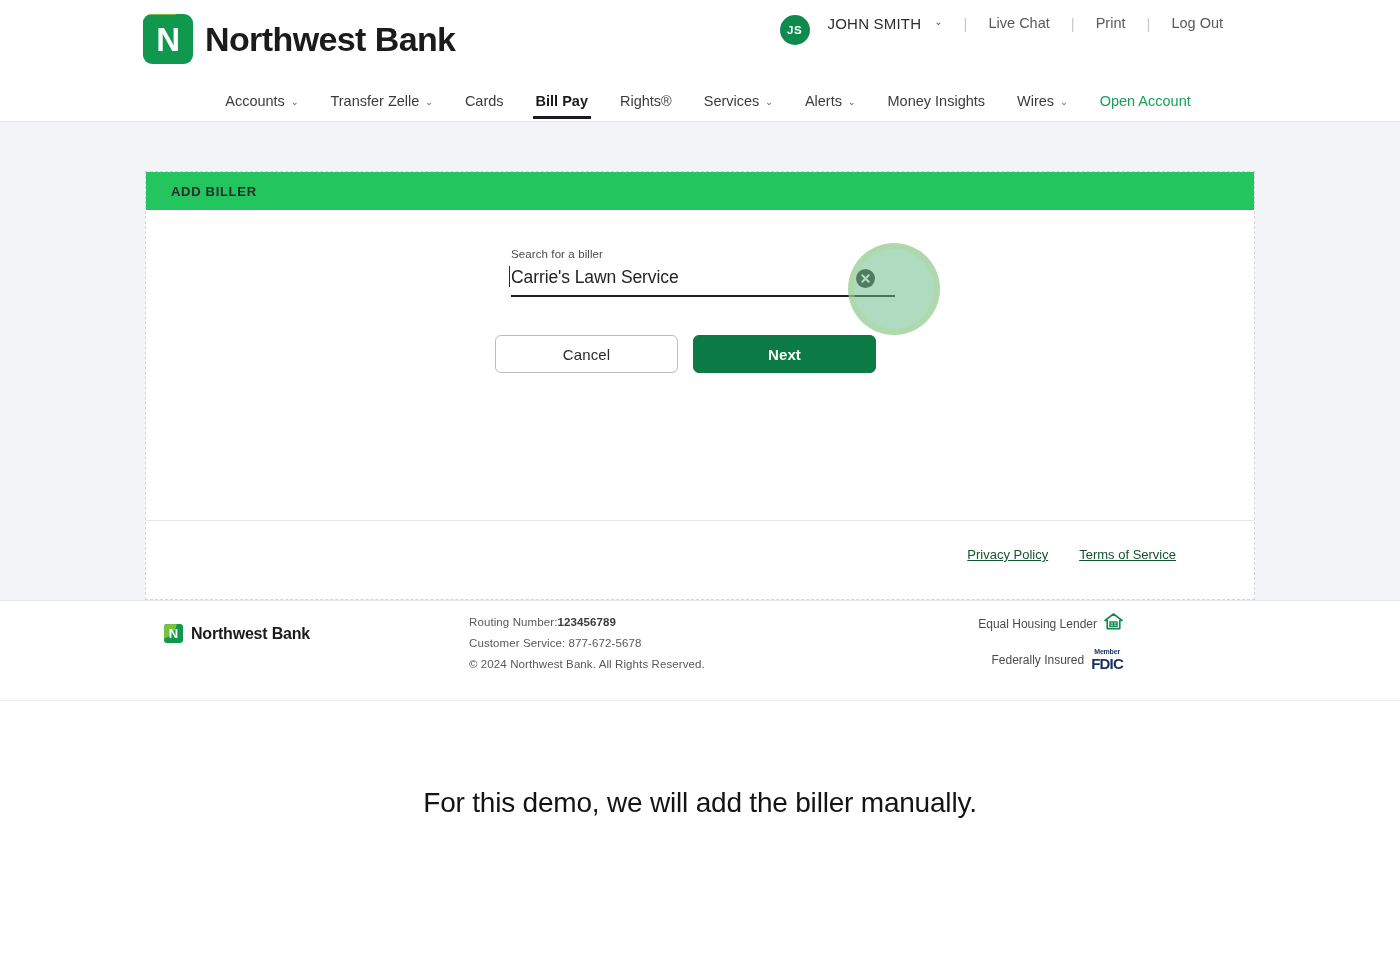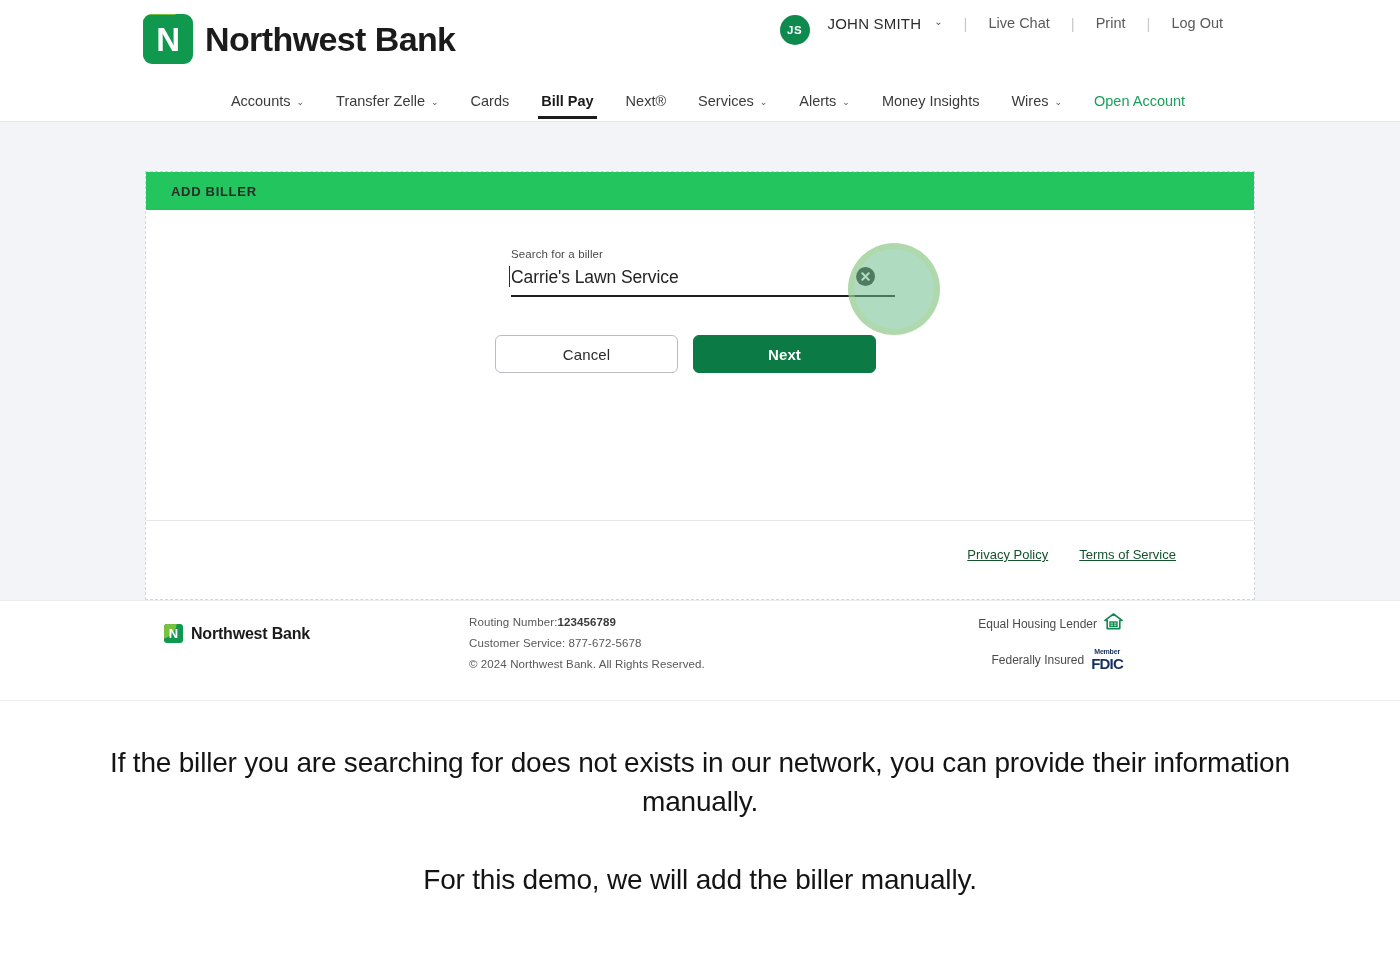--- a/index.html
+++ b/index.html
@@ -241,21 +241,21 @@
     color: #4a4a4a;
     margin-bottom: 7px;
     letter-spacing: 0.1px;
   }
 
   .field-line {
     position: relative;
     border-bottom: 2px solid #1d1d1d;
     padding-bottom: 7px;
     display: flex;
-    align-items: flex-start;
+    align-items: flex-end;
   }
 
   .field-value {
     font-size: 17.5px;
     color: #232323;
     letter-spacing: -0.1px;
     flex: 1;
     position: relative;
   }
   .field-value::before {
@@ -513,21 +513,21 @@
         <span>Transfer Zelle</span>
         <span class="nav-caret">⌄</span>
       </div>
       <div class="nav-item">
         <span>Cards</span>
       </div>
       <div class="nav-item active">
         <span>Bill Pay</span>
       </div>
       <div class="nav-item">
-        <span>Next®</span>
+        <span>Rights®</span>
       </div>
       <div class="nav-item">
         <span>Services</span>
         <span class="nav-caret">⌄</span>
       </div>
       <div class="nav-item">
         <span>Alerts</span>
         <span class="nav-caret">⌄</span>
       </div>
       <div class="nav-item">
@@ -616,15 +616,14 @@
           <span class="member">Member</span>
           <span class="fdic-main">FDIC</span>
         </span>
       </div>
     </div>
 
   </div>
 </div>
 
 <div class="caption-area">
-  <div class="caption-block">If the biller you are searching for does not exists in our network, you can provide their information manually.</div>
   <div class="caption-block second">For this demo, we will add the biller manually.</div>
 </div>
 
 </body></html>

